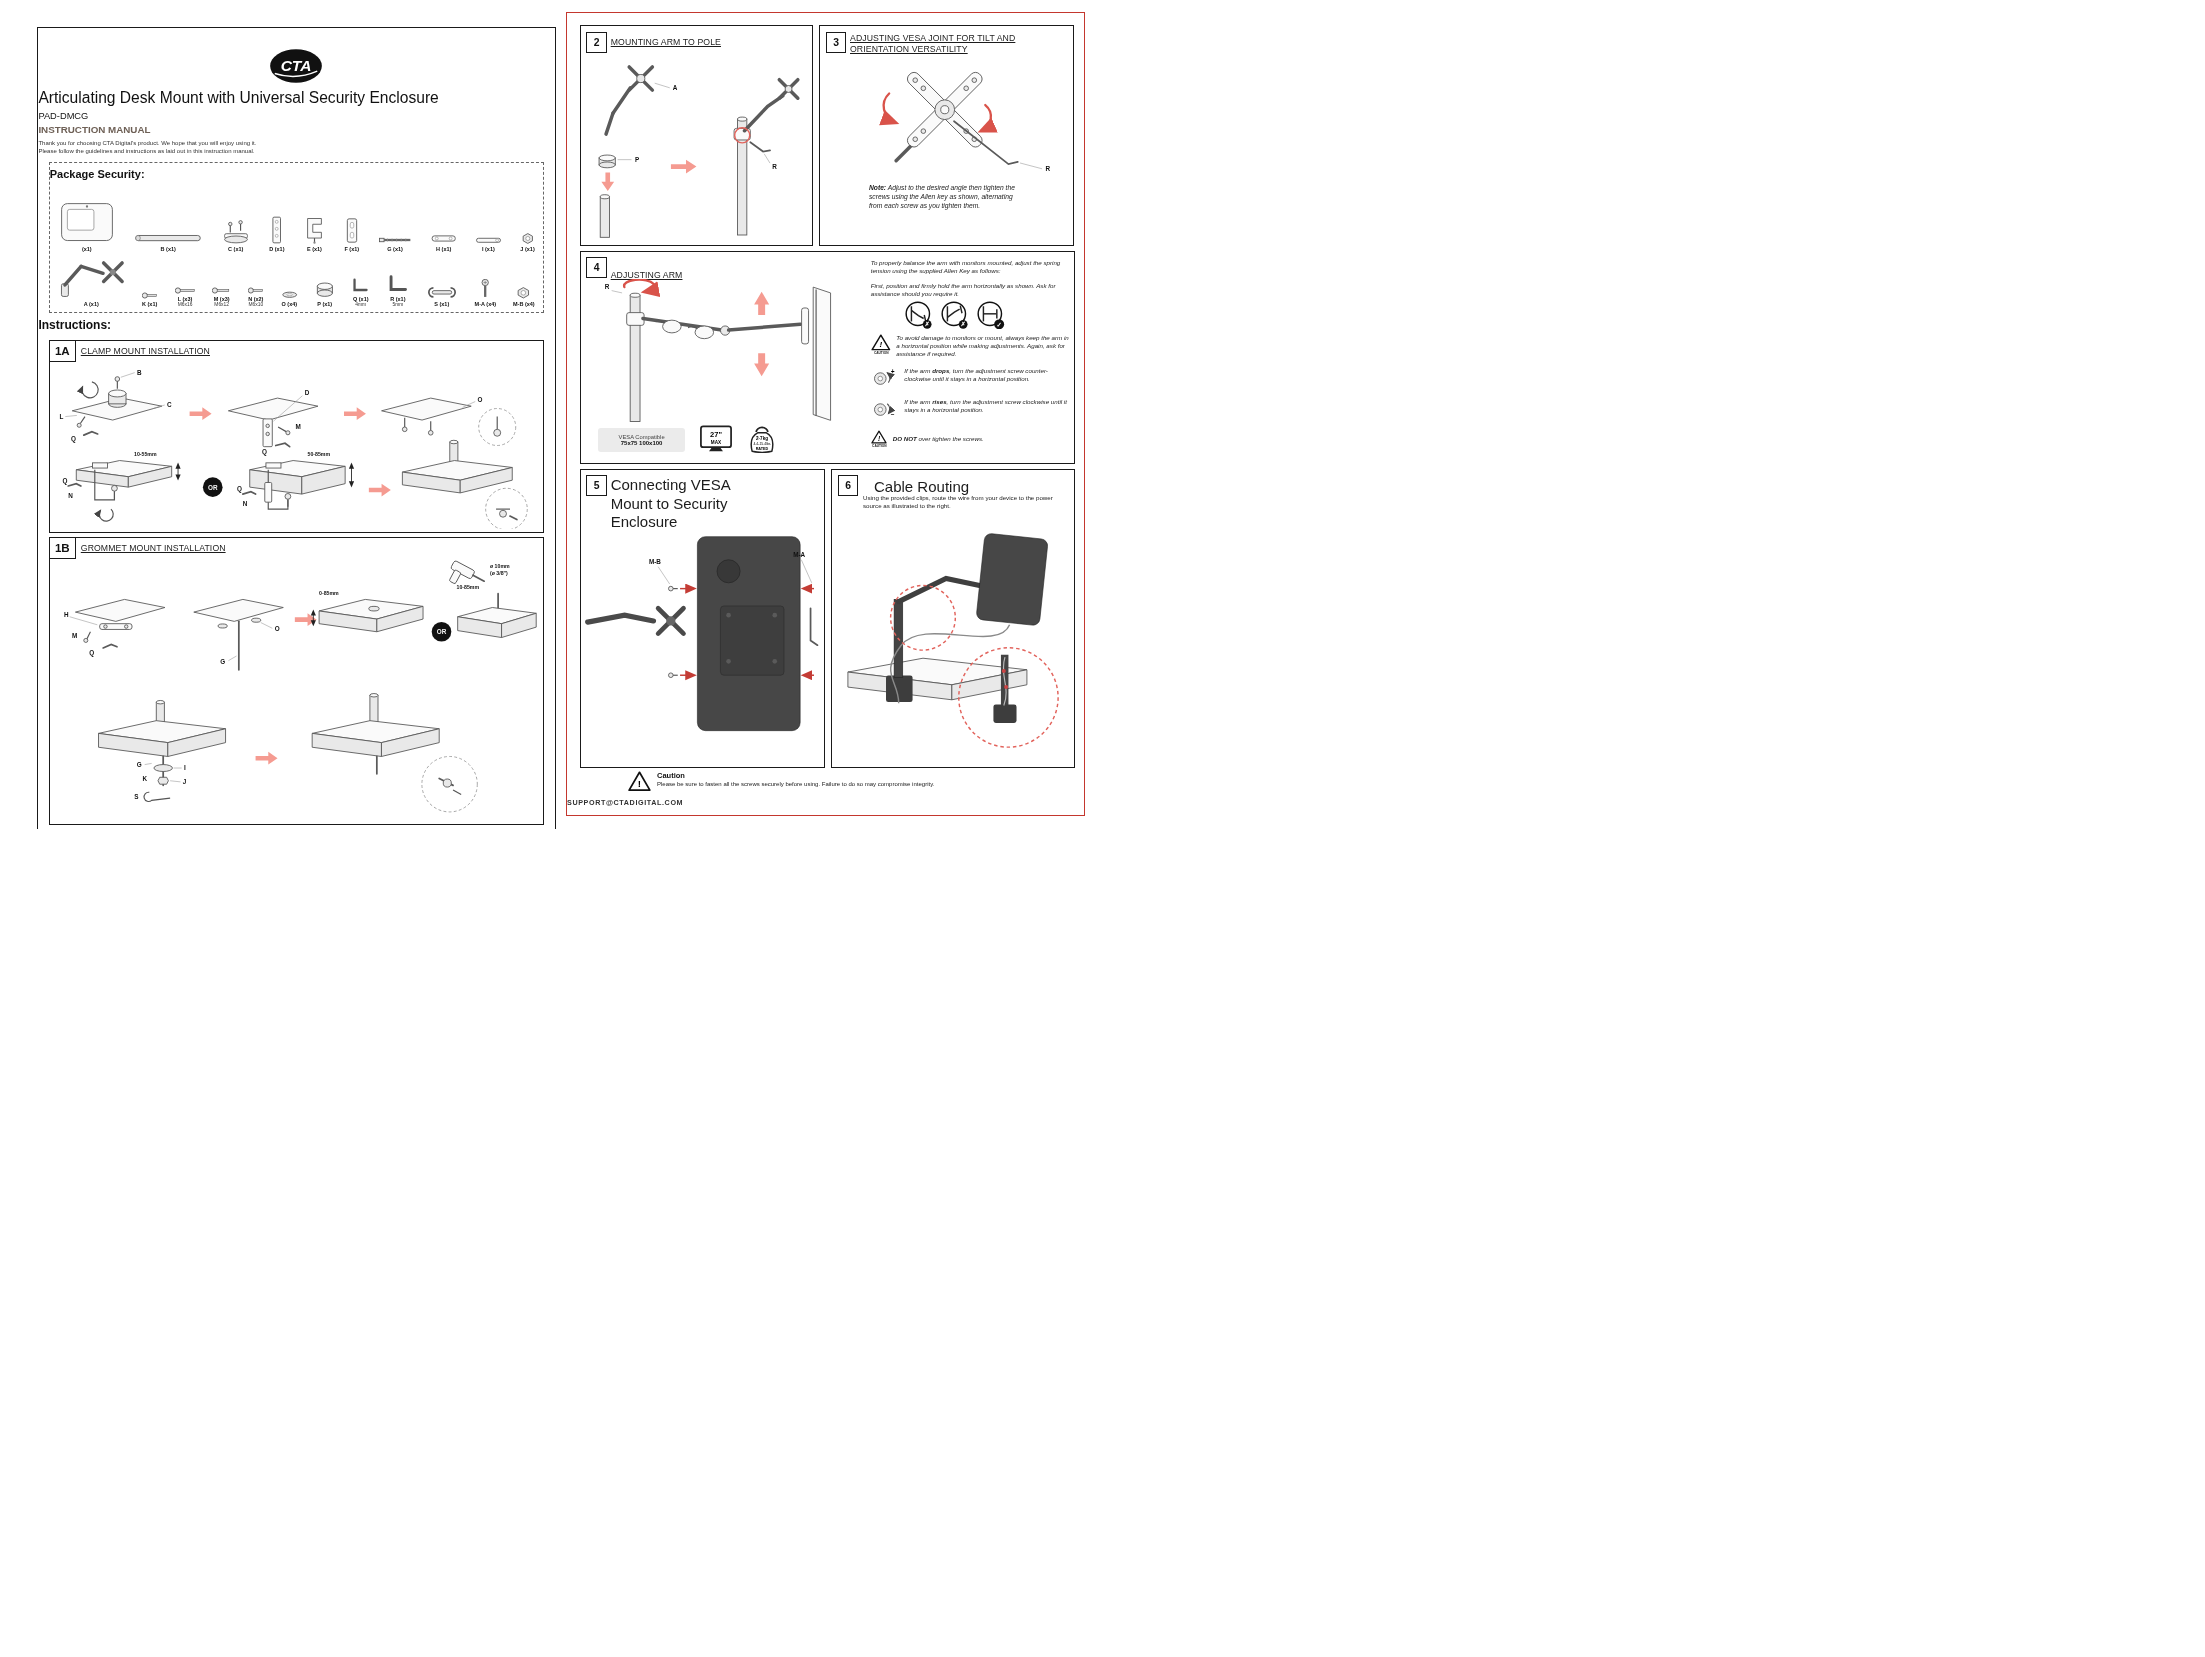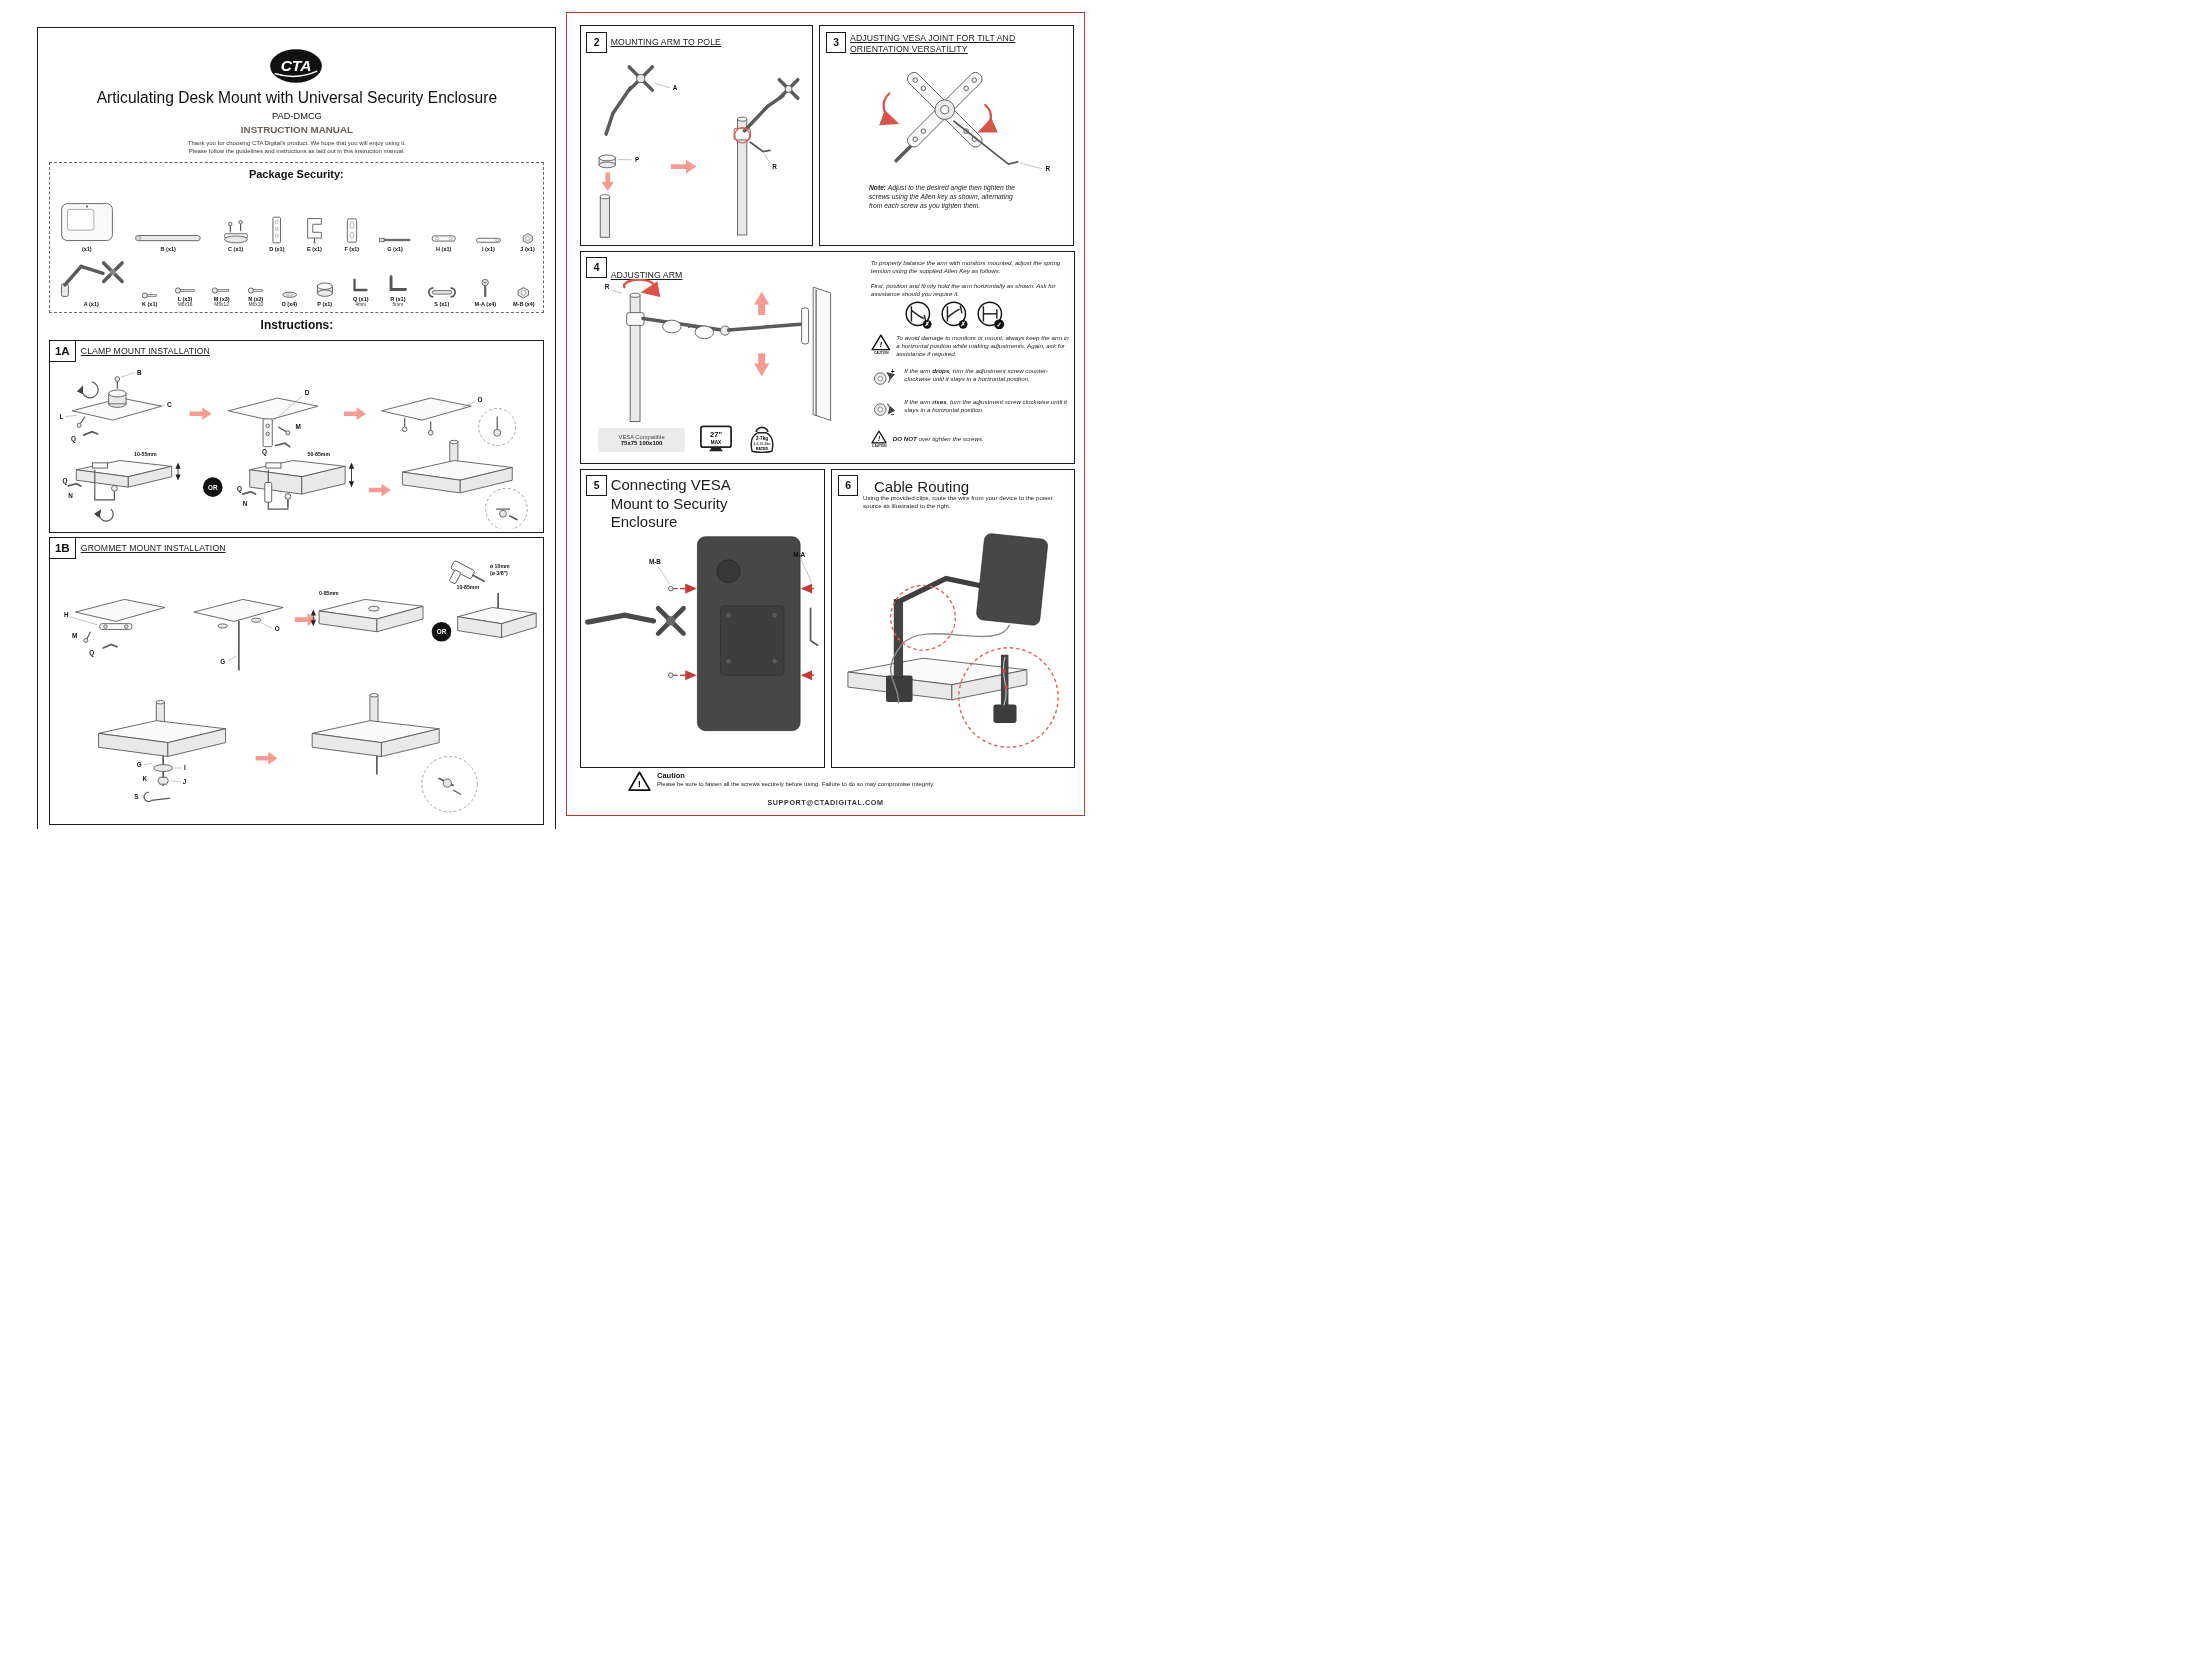--- a/index.html
+++ b/index.html
@@ -2,21 +2,21 @@
 <html style="font-size:9.3px"><head>
 <meta charset="utf-8">
 <style>
   html,body{margin:0;padding:0;background:#fff;}
   #canvas{position:relative;width:1103px;height:829px;background:#fff;
           font-family:"Liberation Sans",sans-serif;color:#111;overflow:hidden;}
   .page{position:absolute;background:#fff;}
   #left-page{left:25.4px;top:27px;width:517px;height:805px;border:1.2px solid #1a1a1a;margin-left:12px;}
   #right-page{left:566px;top:11.6px;width:517px;height:802px;border:1.7px solid #c4372e;}
   .abs{position:absolute;}
-  .ctr{text-align:center;width:100%;}
+  .ctr{text-align:left;width:100%;}
   .sec{position:absolute;border:1.2px solid #1a1a1a;background:#fff;}
   .cornernum{position:absolute;left:-1.2px;top:-1.2px;width:25.4px;height:19.7px;border:1.2px solid #1a1a1a;
              display:flex;align-items:center;justify-content:center;font-weight:bold;font-size:11.6px;background:#fff;}
   .rn{position:absolute;left:5.8px;top:5.8px;width:18.5px;height:18.5px;border:1.2px solid #1a1a1a;
       display:flex;align-items:center;justify-content:center;font-weight:bold;font-size:10.4px;background:#fff;}
   .sectitle{position:absolute;font-size:8.7px;color:#1c1c1c;letter-spacing:0.1px;text-decoration:underline;}
   .bigtitle{position:absolute;font-size:15px;color:#1c1c1c;}
   .part{display:flex;flex-direction:column;align-items:center;justify-content:flex-end;}
   .plabel{font-size:5.5px;font-weight:bold;margin-top:2.3px;white-space:nowrap;}
   .psub{font-size:4.9px;color:#333;}

